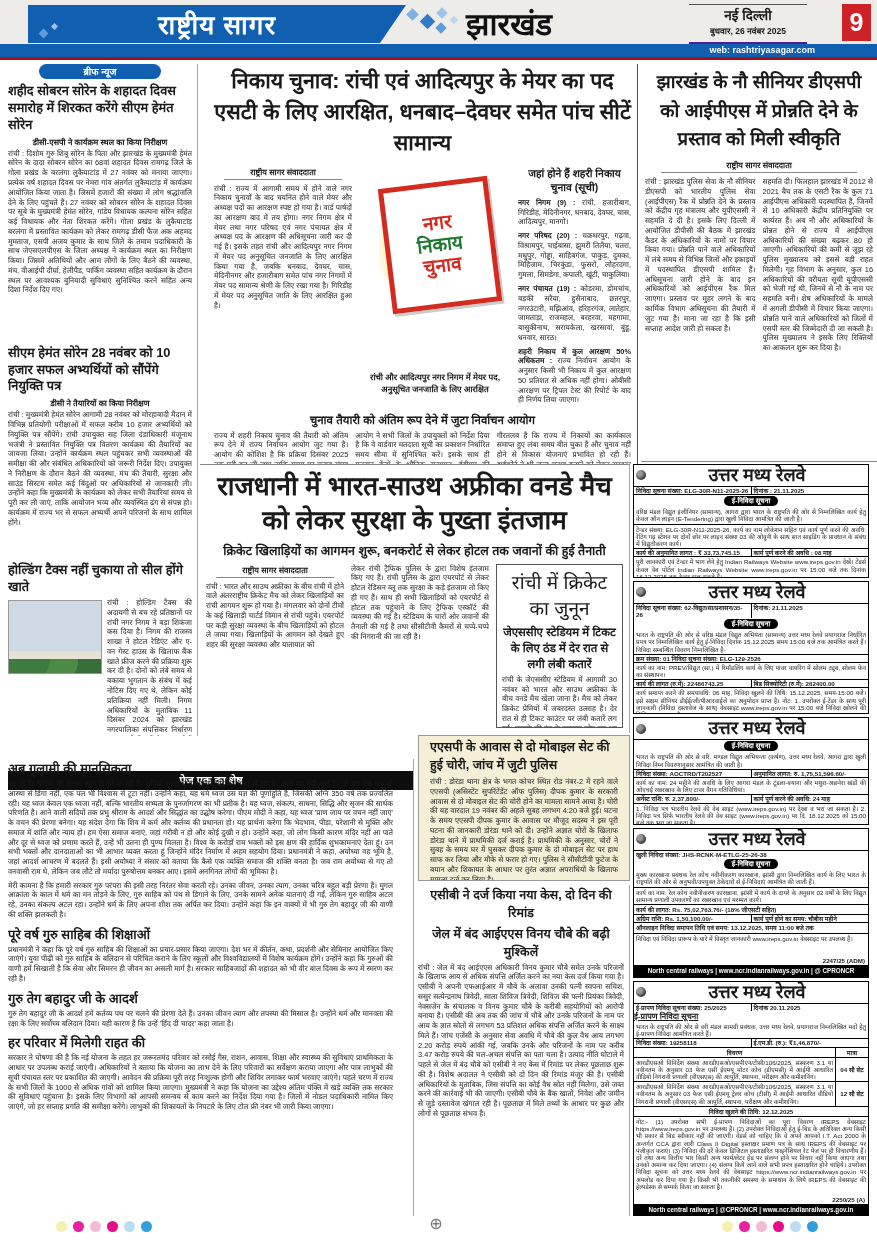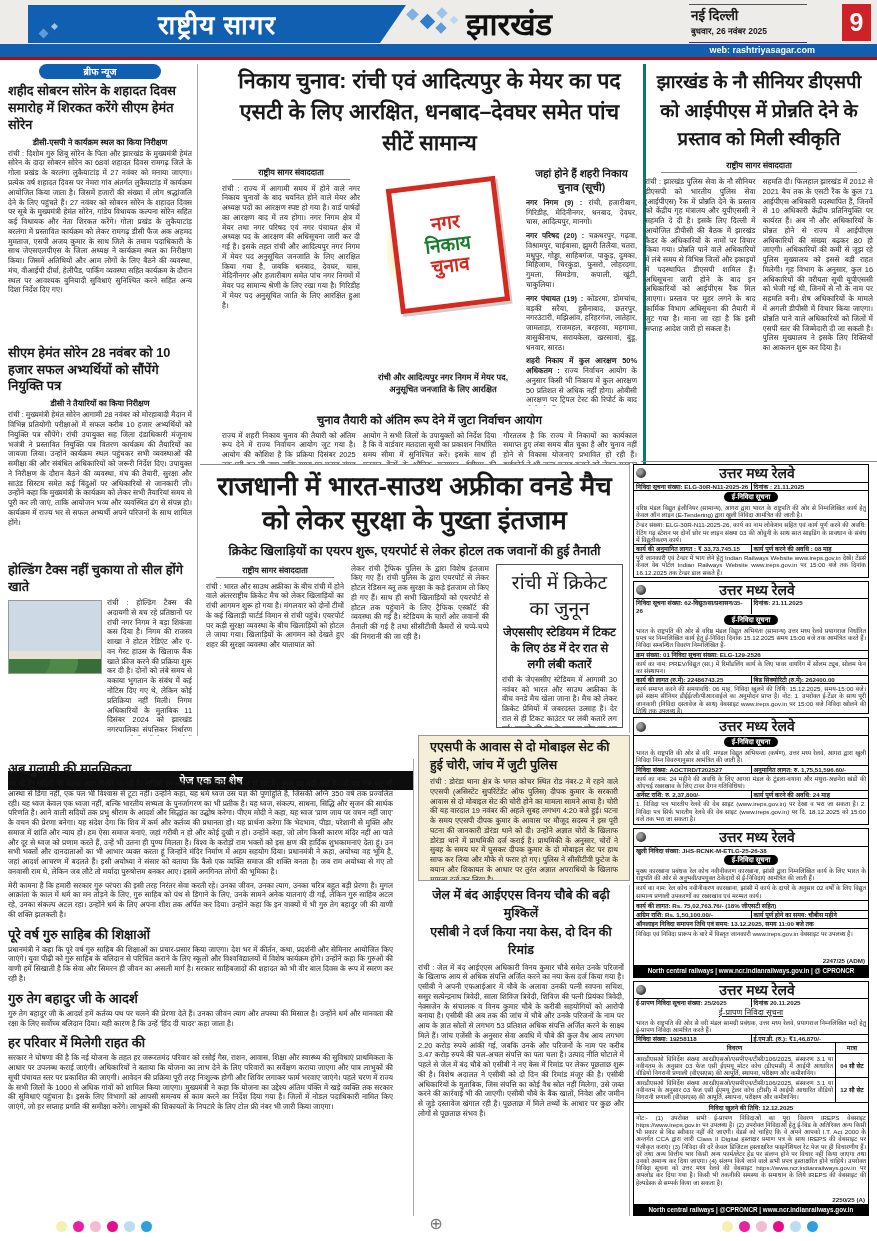--- a/index.html
+++ b/index.html
@@ -8,21 +8,21 @@
         outline:1px solid #d8d8d4;margin:0 auto;}
   .abs{position:absolute;box-sizing:border-box;}
   
   .mast-strip{left:0;top:0;width:877px;height:53px;background:#edece8;}
   .mast-blue{left:28px;top:5px;width:378px;height:38px;background:#115fb1;
              clip-path:polygon(0 0,100% 0,calc(100% - 26px) 100%,0 100%);
              display:flex;align-items:center;justify-content:center;}
   .paper-name{color:#fff;font-weight:800;font-size:26px;letter-spacing:1px;}
   .dmd{position:absolute;background:#2f7cc9;transform:rotate(45deg);}
   .mast-ed{left:466px;top:2px;font-size:31px;font-weight:800;color:#111;}
-  .mast-city{right:70px;top:4px;width:118px;border-top:1px solid #555;border-bottom:1px solid #4c1d95;padding:1px 2px 6px;}
+  .mast-city{right:70px;top:4px;width:118px;text-align:center;border-top:1px solid #555;border-bottom:3px solid #4c1d95;padding:1px 2px 6px;}
   .city{font-weight:800;font-size:13.5px;}
   .date{font-size:8.5px;font-weight:700;margin-top:1px;}
   .pageno{right:6px;top:4px;width:29px;height:37px;background:#cf2128;color:#fff;font-size:25px;font-weight:800;
           display:flex;align-items:center;justify-content:center;}
   .webbar{left:0;top:44px;width:877px;height:16px;background:#115fb1;border-bottom:3px solid #b00d12;}
   .webtext{position:absolute;right:62px;top:1px;color:#fff;font-size:9px;font-weight:700;}
   
   .body{font-size:7.4px;line-height:1.32;text-align:justify;margin:0 0 4px;overflow:hidden;}
   .byline{font-size:8px;font-weight:700;text-align:center;border-bottom:1px solid #888;width:86%;margin:0 auto 4px;padding-bottom:2px;}
   
@@ -34,21 +34,21 @@
   .bphoto{float:left;width:92px;height:72px;margin:2px 5px 2px 0;border:1px solid #999;
           background:linear-gradient(#cdd9e4 0 70%,#e6e3d6 70% 100%),#cdd9e4;position:relative;overflow:hidden;}
   .bphoto:before{content:"";position:absolute;left:6px;top:6px;right:6px;height:52px;
           background:repeating-linear-gradient(90deg,#5f7florid 0,#5f7b96 3px,#dce6ee 3px,#dce6ee 7px),
                      repeating-linear-gradient(0deg,#56728c 0,#56728c 2px,#d4e0ea 2px,#d4e0ea 6px);opacity:.85;}
   .bphoto:after{content:"";position:absolute;left:0;bottom:0;width:100%;height:14px;
           background:radial-gradient(circle at 20% 0,#3f7a3f 30%,transparent 31%),
                      radial-gradient(circle at 55% 20%,#4d8a46 35%,transparent 36%),
                      radial-gradient(circle at 85% 0,#376e38 30%,transparent 31%),#5d9152;}
   
-  .election{left:216px;top:64px;width:430px;height:400px;padding:0 6px;border-right:3px solid #0f766e;overflow:hidden;}
+  .election{left:208px;top:64px;width:430px;height:400px;padding:0 6px;border-right:1px solid #0f766e;overflow:hidden;}
   .e-h{font-size:21.5px;line-height:1.45;font-weight:800;text-align:center;margin:2px 0 6px;}
   .e-row1{display:flex;gap:7px;height:240px;overflow:hidden;}
   .e-c1{width:138px;}
   .e-c2{width:152px;position:relative;}
   .e-c3{flex:1;}
   .glow{position:absolute;left:20px;top:30px;width:116px;height:108px;
         background:radial-gradient(ellipse at center,#ffd34d 0%,#ffe9a8 55%,rgba(255,233,168,0) 78%);}
   .tilt{position:absolute;left:26px;top:16px;width:100px;height:116px;border:5px solid #d42b20;background:#fff;
         transform:rotate(-7deg);display:flex;flex-direction:column;align-items:center;justify-content:center;gap:1px;
         box-shadow:2px 3px 0 rgba(0,0,0,.2);}
@@ -85,28 +85,28 @@
   .a-h{font-size:12.5px;font-weight:800;line-height:1.4;margin:0 0 3px;}
   .jail{left:418px;top:885px;width:212px;height:331px;padding-right:5px;border-right:1px solid #a9a9a9;overflow:hidden;}
   .j-h{font-size:12.5px;font-weight:800;text-align:center;line-height:1.45;margin:1px 0;}
   
   .notices{left:633px;top:464px;width:236px;height:752px;display:flex;flex-direction:column;gap:3px;overflow:hidden;}
   .notice{border:1px solid #000;display:flex;flex-direction:column;font-size:6.2px;line-height:1.16;overflow:hidden;background:#fff;}
   .n1{height:112px;}.n2{height:132px;}.n3{height:106px;}.n4{height:148px;}.n5{height:234px;}
   .n-head{display:flex;align-items:center;padding:1px 2px;gap:2px;}
   .n-logo{width:10px;height:10px;border-radius:50%;flex:0 0 auto;
           background:radial-gradient(circle at 35% 35%,#999 25%,#333 72%);}
-  .n-title{flex:1;text-align:center;font-weight:800;font-size:14px;line-height:1.05;}
+  .n-title{flex:1;text-align:center;font-weight:800;font-size:18px;line-height:1.05;}
   .n-row{display:flex;}
   .n-cell{flex:1;padding:0 2px;font-weight:700;}
   .n-cell+.n-cell{border-left:1px solid #000;}
   .bt{border-top:1px solid #000;} .bb{border-bottom:1px solid #000;}
   .n-badge-w{text-align:center;padding:1px 0;}
   .n-badge{display:inline-block;background:#000;color:#fff;border-radius:7px;padding:0 8px;font-weight:700;font-size:6.8px;line-height:1.5;}
-  .n-sub{font-size:8px;font-weight:400;text-align:center;text-decoration:underline;padding:1px 0;}
+  .n-sub{font-size:8px;font-weight:700;text-decoration:underline;padding:1px 0;}
   .n-p{padding:1px 2px;text-align:justify;margin:0;}
   .n-ref{margin-top:auto;text-align:right;font-weight:800;padding:0 3px 1px;}
   .n-foot{background:#000;color:#fff;text-align:center;font-weight:700;font-size:6.3px;padding:2px 0;}
   .tr{display:flex;border-top:1px solid #000;}
   .td-d{flex:1;padding:1px 2px;text-align:justify;}
   .td-q{width:30px;border-left:1px solid #000;display:flex;align-items:center;justify-content:center;
         text-align:center;font-weight:700;padding:1px;}
   .thead .td-d,.thead .td-q{font-weight:800;text-align:center;justify-content:center;}
   
   .dots{top:1221px;display:flex;gap:6px;}
@@ -183,21 +183,21 @@
     <div class="e-sub">चुनाव तैयारी को अंतिम रूप देने में जुटा निर्वाचन आयोग</div>
     <div class="e-row2">
       <p class="body">राज्य में शहरी निकाय चुनाव की तैयारी को अंतिम रूप देने में राज्य निर्वाचन आयोग जुट गया है। आयोग की कोशिश है कि प्रक्रिया दिसंबर 2025 तक पूरी कर ली जाए ताकि समय पर चुनाव संपन्न कराया जा सके। इसके लिए मतदाता सूची के पुनरीक्षण का काम तेजी से चल रहा है।</p>
       <p class="body">आयोग ने सभी जिलों के उपायुक्तों को निर्देश दिया है कि वे वार्डवार मतदाता सूची का प्रकाशन निर्धारित समय सीमा में सुनिश्चित करें। इसके साथ ही मतदान केंद्रों के भौतिक सत्यापन, ईवीएम की उपलब्धता और कर्मियों के प्रशिक्षण की कार्ययोजना भी तैयार की जा रही है।</p>
       <p class="body">गौरतलब है कि राज्य में निकायों का कार्यकाल समाप्त हुए लंबा समय बीत चुका है और चुनाव नहीं होने से विकास योजनाएं प्रभावित हो रही हैं। हाईकोर्ट ने भी जल्द चुनाव कराने को लेकर सरकार से जवाब मांगा था। ऐसे में आयोग की इस कवायद को अहम माना जा रहा है।</p>
     </div>
   </section>
 
   <section class="abs cricket">
     <h1 class="k-h">राजधानी में भारत-साउथ अफ्रीका वनडे मैच को लेकर सुरक्षा के पुख्ता इंतजाम</h1>
-    <div class="k-strap">क्रिकेट खिलाड़ियों का एयरप शुरू, एयरपोर्ट से लेकर होटल तक जवानों की हुई तैनाती</div>
+    <div class="k-strap">क्रिकेट खिलाड़ियों का आगमन शुरू, बनकरोर्ट से लेकर होटल तक जवानों की हुई तैनाती</div>
     <div class="k-row">
       <div class="k-c">
         <div class="byline">राष्ट्रीय सागर संवाददाता</div>
         <p class="body" style="height:138px;">रांची : भारत और साउथ अफ्रीका के बीच रांची में होने वाले अंतरराष्ट्रीय क्रिकेट मैच को लेकर खिलाड़ियों का रांची आगमन शुरू हो गया है। मंगलवार को दोनों टीमों के कई खिलाड़ी चार्टर्ड विमान से रांची पहुंचे। एयरपोर्ट पर कड़ी सुरक्षा व्यवस्था के बीच खिलाड़ियों को होटल ले जाया गया। खिलाड़ियों के आगमन को देखते हुए शहर की सुरक्षा व्यवस्था और यातायात को</p>
       </div>
       <div class="k-c">
         <p class="body" style="height:158px;">लेकर रांची ट्रैफिक पुलिस के द्वारा विशेष इंतजाम किए गए हैं। रांची पुलिस के द्वारा एयरपोर्ट से लेकर होटल रेडिसन ब्लू तक सुरक्षा के कड़े इंतजाम तो किए ही गए हैं। साथ ही सभी खिलाड़ियों को एयरपोर्ट से होटल तक पहुंचाने के लिए ट्रैफिक एस्कॉर्ट की व्यवस्था की गई है। स्टेडियम के चारों ओर जवानों की तैनाती की गई है तथा सीसीटीवी कैमरों से चप्पे-चप्पे की निगरानी की जा रही है।</p>
       </div>
       <div class="k-box">
         <div class="kb-t">रांची में क्रिकेट का जुनून</div>
@@ -228,22 +228,22 @@
     <h3 class="c-t">हर परिवार में मिलेगी राहत की</h3>
     <p class="body">सरकार ने घोषणा की है कि नई योजना के तहत हर जरूरतमंद परिवार को रसोई गैस, राशन, आवास, शिक्षा और स्वास्थ्य की सुविधाएं प्राथमिकता के आधार पर उपलब्ध कराई जाएंगी। अधिकारियों ने बताया कि योजना का लाभ देने के लिए परिवारों का सर्वेक्षण कराया जाएगा और पात्र लाभुकों की सूची पंचायत स्तर पर प्रकाशित की जाएगी। आवेदन की प्रक्रिया पूरी तरह निःशुल्क होगी और शिविर लगाकर फार्म भरवाए जाएंगे। पहले चरण में राज्य के सभी जिलों के 1000 से अधिक गांवों को शामिल किया जाएगा। मुख्यमंत्री ने कहा कि योजना का उद्देश्य अंतिम पंक्ति में खड़े व्यक्ति तक सरकार की सुविधाएं पहुंचाना है। इसके लिए विभागों को आपसी समन्वय से काम करने का निर्देश दिया गया है। जिलों में नोडल पदाधिकारी नामित किए जाएंगे, जो हर सप्ताह प्रगति की समीक्षा करेंगे। लाभुकों की शिकायतों के निपटारे के लिए टोल फ्री नंबर भी जारी किया जाएगा।</p>
   </section>
 
   <section class="abs aspbox">
     <h3 class="a-h">एएसपी के आवास से दो मोबाइल सेट की हुई चोरी, जांच में जुटी पुलिस</h3>
     <p class="body" style="height:108px;">रांची : डोरंडा थाना क्षेत्र के भगत कोचर स्थित रोड नंबर-2 में रहने वाले एएसपी (असिस्टेंट सुपरिंटेंडेंट ऑफ पुलिस) दीपक कुमार के सरकारी आवास से दो मोबाइल सेट की चोरी होने का मामला सामने आया है। चोरी की यह वारदात 19 नवंबर की अहले सुबह लगभग 4:20 बजे हुई। घटना के समय एएसपी दीपक कुमार के आवास पर मौजूद सदस्य ने इस पूरी घटना की जानकारी डोरंडा थाने को दी। उन्होंने अज्ञात चोरों के खिलाफ डोरंडा थाने में प्राथमिकी दर्ज कराई है। प्राथमिकी के अनुसार, चोरों ने सुबह के समय घर में घुसकर दीपक कुमार के दो मोबाइल सेट पर हाथ साफ कर लिया और मौके से फरार हो गए। पुलिस ने सीसीटीवी फुटेज के बयान और शिकायत के आधार पर तुरंत अज्ञात अपराधियों के खिलाफ मामला दर्ज कर लिया है।</p>
   </section>
 
   <section class="abs jail">
+    <h3 class="j-h" style="margin-bottom:3px;">एसीबी ने दर्ज किया नया केस, दो दिन की रिमांड</h3>
     <h3 class="j-h">जेल में बंद आईएएस विनय चौबे की बढ़ी मुश्किलें</h3>
-    <h3 class="j-h" style="margin-bottom:3px;">एसीबी ने दर्ज किया नया केस, दो दिन की रिमांड</h3>
     <p class="body" style="height:286px;">रांची : जेल में बंद आईएएस अधिकारी विनय कुमार चौबे समेत उनके परिजनों के खिलाफ आय से अधिक संपत्ति अर्जित करने का नया केस दर्ज किया गया है। एसीबी ने अपनी एफआईआर में चौबे के अलावा उनकी पत्नी स्वपना सचिश, ससुर सत्येन्द्रनाथ त्रिवेदी, साला शिविज त्रिवेदी, शिविज की पत्नी प्रियंका त्रिवेदी, नेक्सजेन के संचालक व विनय कुमार चौबे के करीबी सहयोगियों को आरोपी बनाया है। एसीबी की अब तक की जांच में चौबे और उनके परिजनों के नाम पर आय के ज्ञात स्रोतों से लगभग 53 प्रतिशत अधिक संपत्ति अर्जित करने के साक्ष्य मिले हैं। जांच एजेंसी के अनुसार सेवा अवधि में चौबे की कुल वैध आय लगभग 2.20 करोड़ रुपये आंकी गई, जबकि उनके और परिजनों के नाम पर करीब 3.47 करोड़ रुपये की चल-अचल संपत्ति का पता चला है। उत्पाद नीति घोटाले में पहले से जेल में बंद चौबे को एसीबी ने नए केस में रिमांड पर लेकर पूछताछ शुरू की है। विशेष अदालत ने एसीबी को दो दिन की रिमांड मंजूर की है। एसीबी अधिकारियों के मुताबिक, जिस संपत्ति का कोई वैध स्रोत नहीं मिलेगा, उसे जब्त करने की कार्रवाई भी की जाएगी। एसीबी चौबे के बैंक खातों, निवेश और जमीन से जुड़े दस्तावेज खंगाल रही है। पूछताछ में मिले तथ्यों के आधार पर कुछ और लोगों से पूछताछ संभव है।</p>
   </section>
 
   <div class="abs notices">
 
     <section class="notice n1">
       <div class="n-head">
           <span class="n-logo"></span>
         <span class="n-title">उत्तर मध्य रेलवे</span>
         </div>

